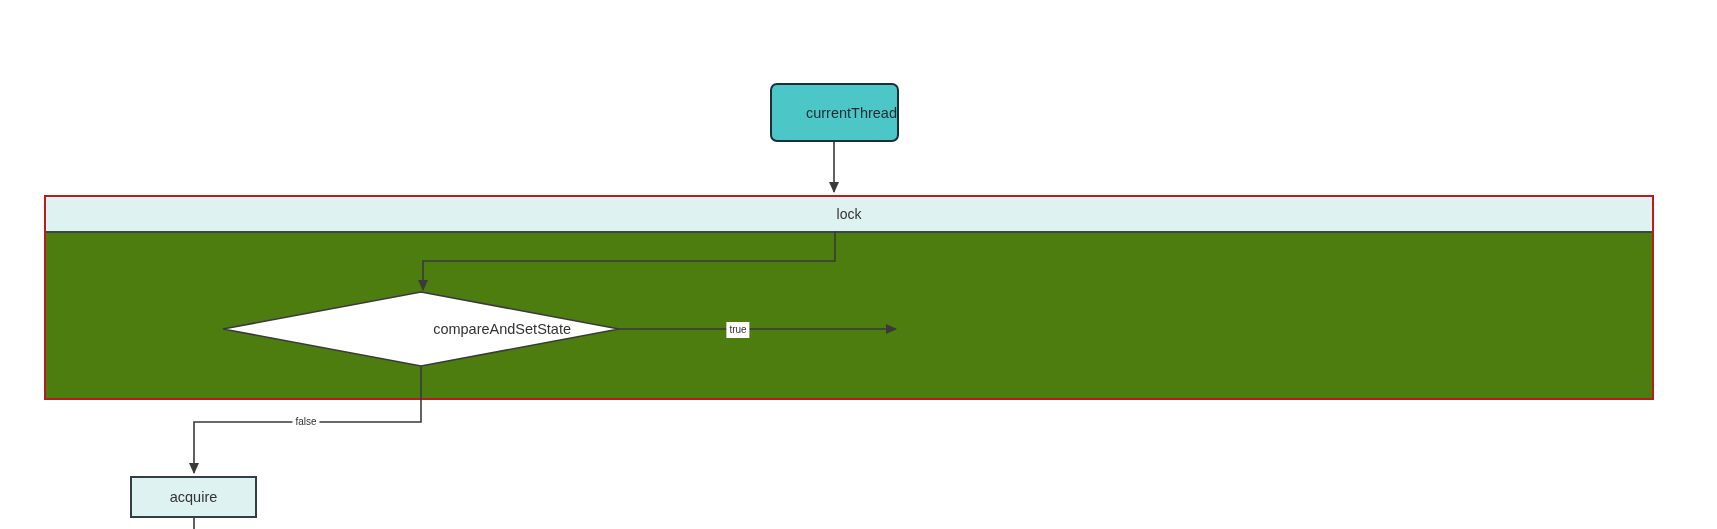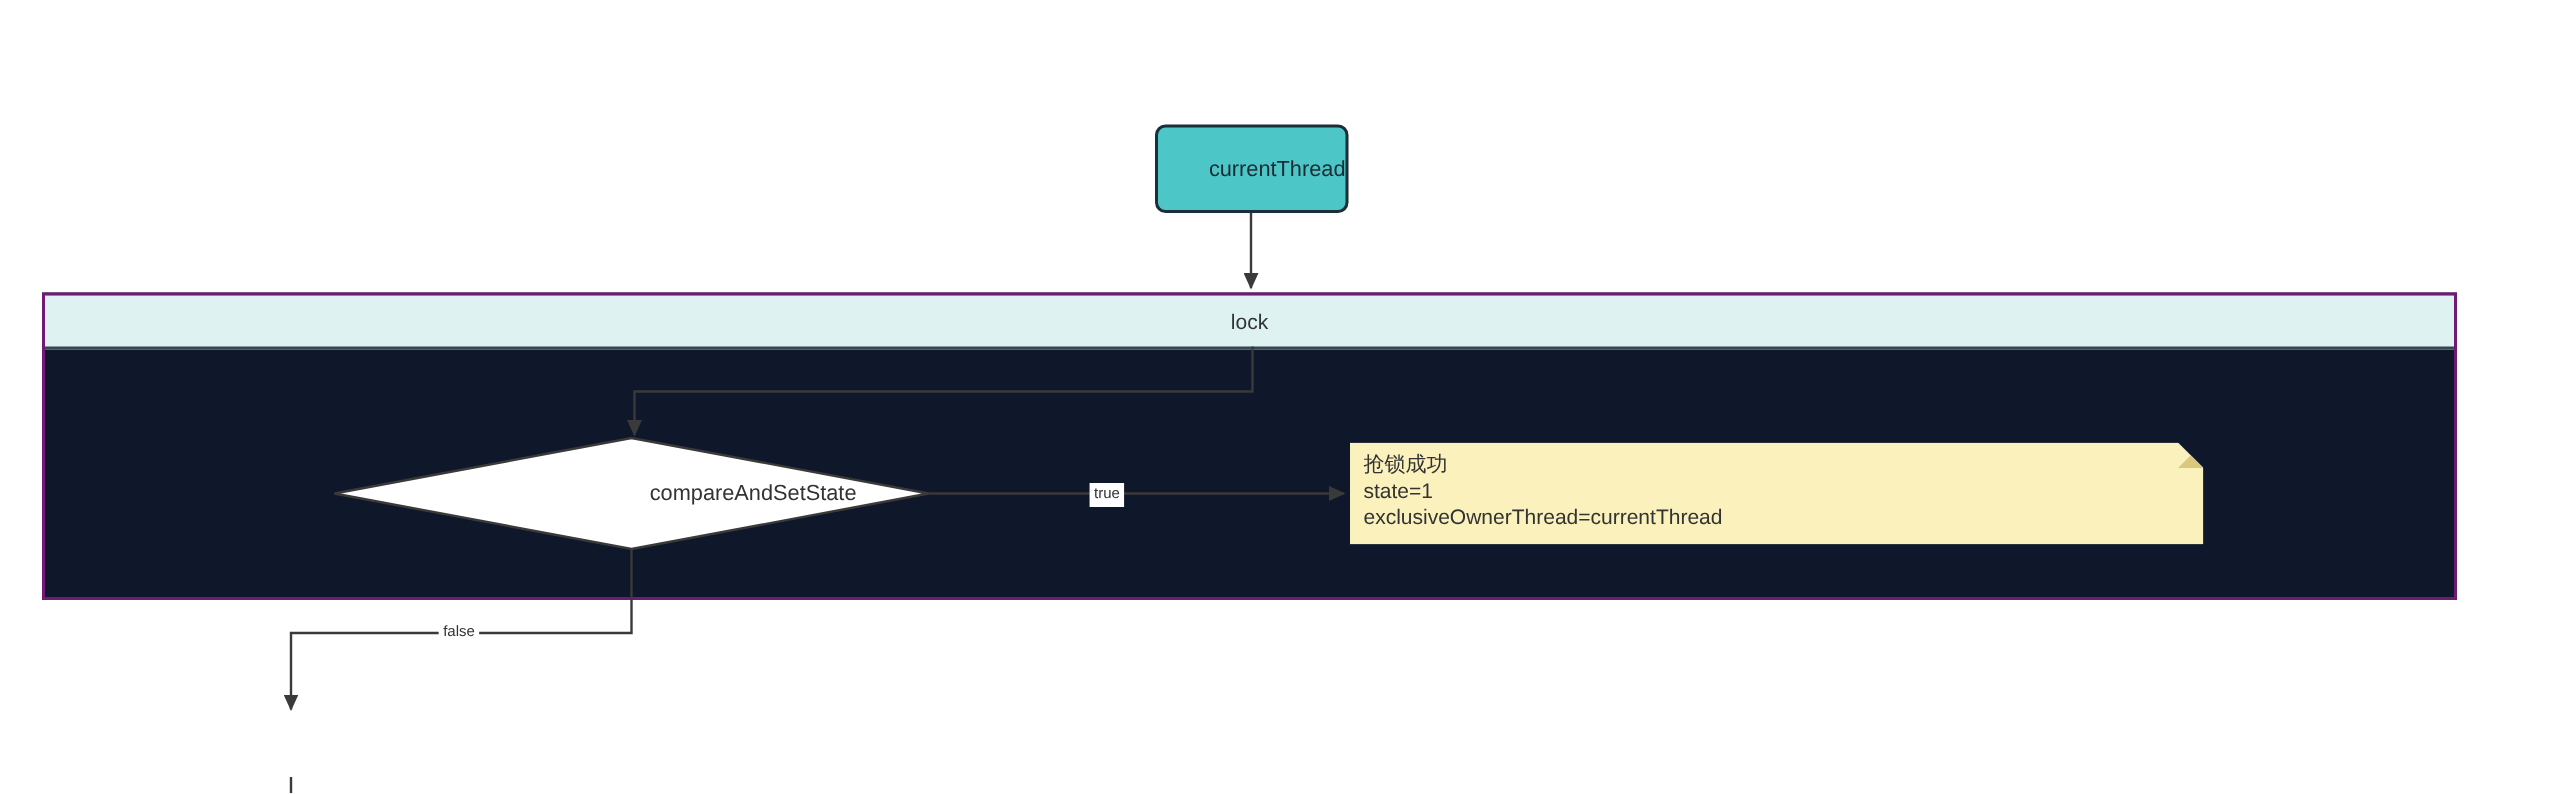--- a/index.html
+++ b/index.html
@@ -12,25 +12,25 @@
     position: relative;
     width: 1717px;
     height: 529px;
     background: #ffffff;
     overflow: hidden;
     color: #333333;
   }
   
   .lock-container {
     position: absolute;
-    left: 28px; top: 195px;
+    left: 44px; top: 195px;
     width: 1610px; height: 205px;
-    border: 2px solid #701a75;
+    border: 2px solid #b91c1c;
     box-sizing: border-box;
-    background: #0f172a;
+    background: #4d7c0f;
   }
   .lock-header {
     position: absolute;
     left: 0; top: 0; right: 0;
     height: 34px;
     background: #def2f2;
     border-bottom: 2px solid #37474f;
     display: flex;
     align-items: center;
     justify-content: center;
@@ -152,21 +152,18 @@
 
   <div class="node-current-thread">
     <span>currentThread</span>
   </div>
 
   <div class="decision-label">compareAndSetState</div>
 
   <div class="edge-label true-label">true</div>
   <div class="edge-label false-label">false</div>
 
-  <div class="note">
-    <div class="note-fold"></div>
-    <div>抢锁成功</div>
-    <div>state=1</div>
-    <div>exclusiveOwnerThread=currentThread</div>
+
+  <div class="node-acquire">
+    <span>acquire</span>
   </div>
-
 
 </div>
 
 </body></html>

